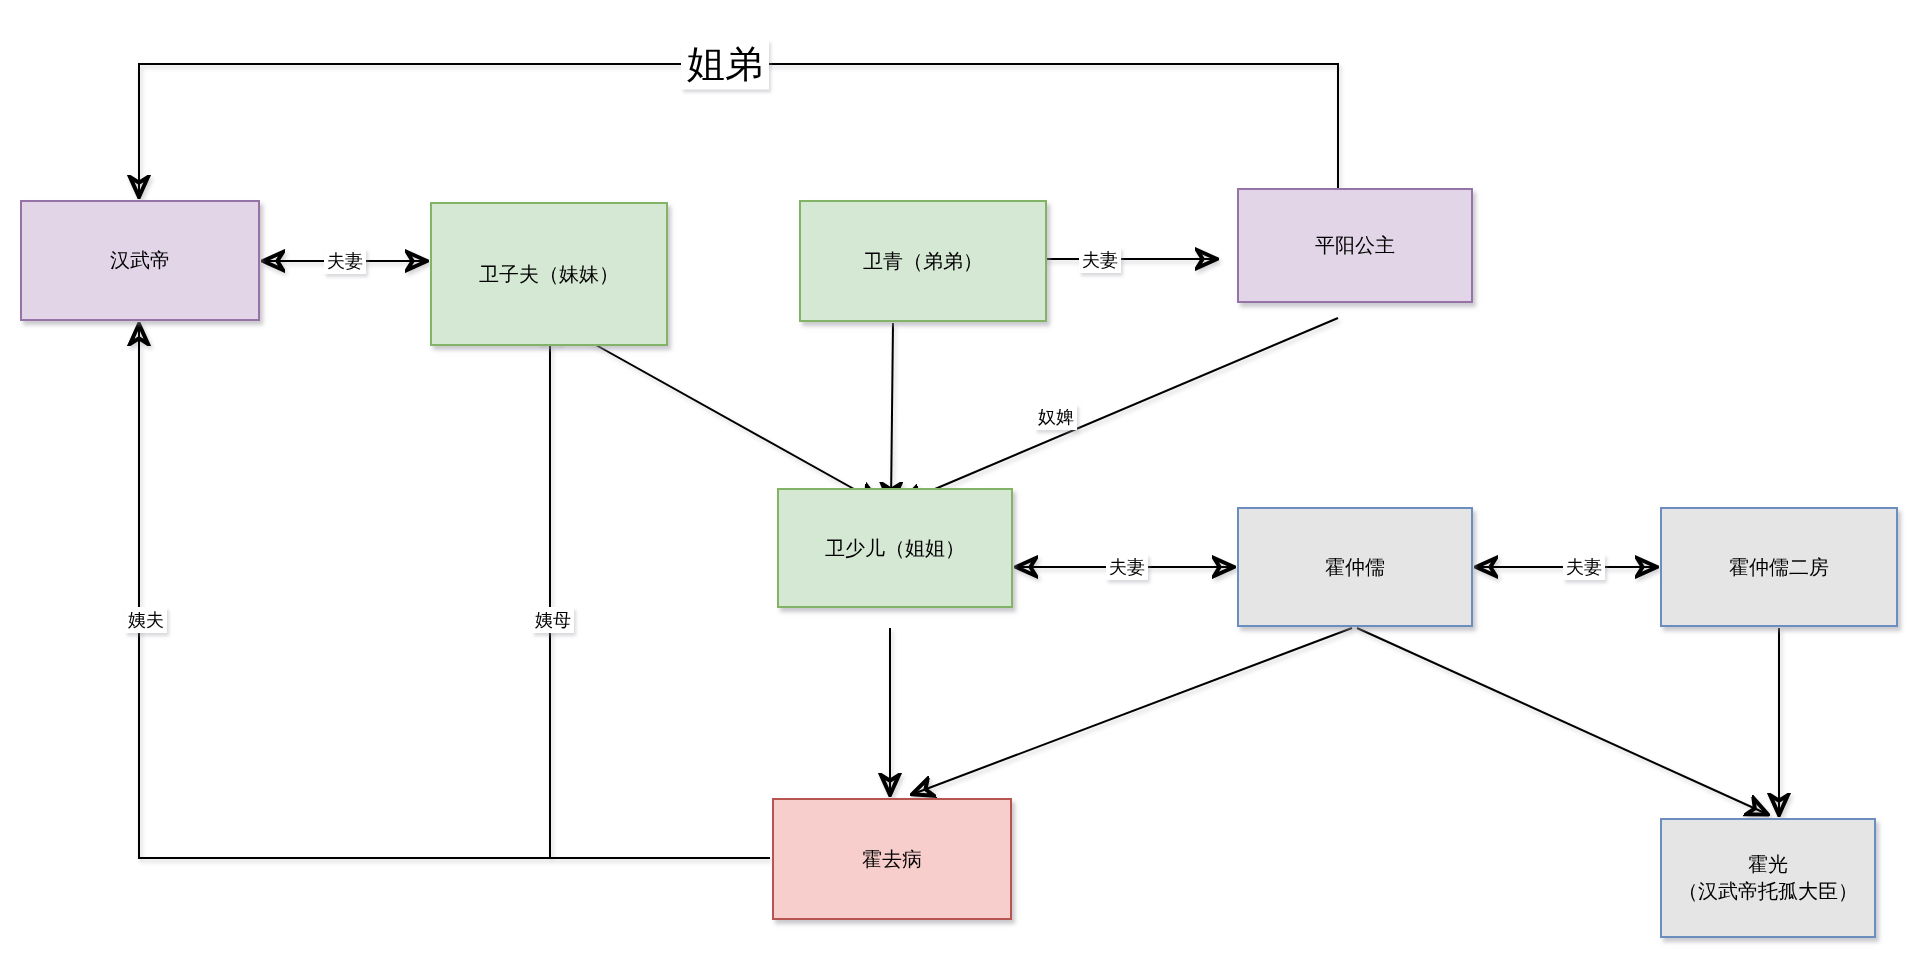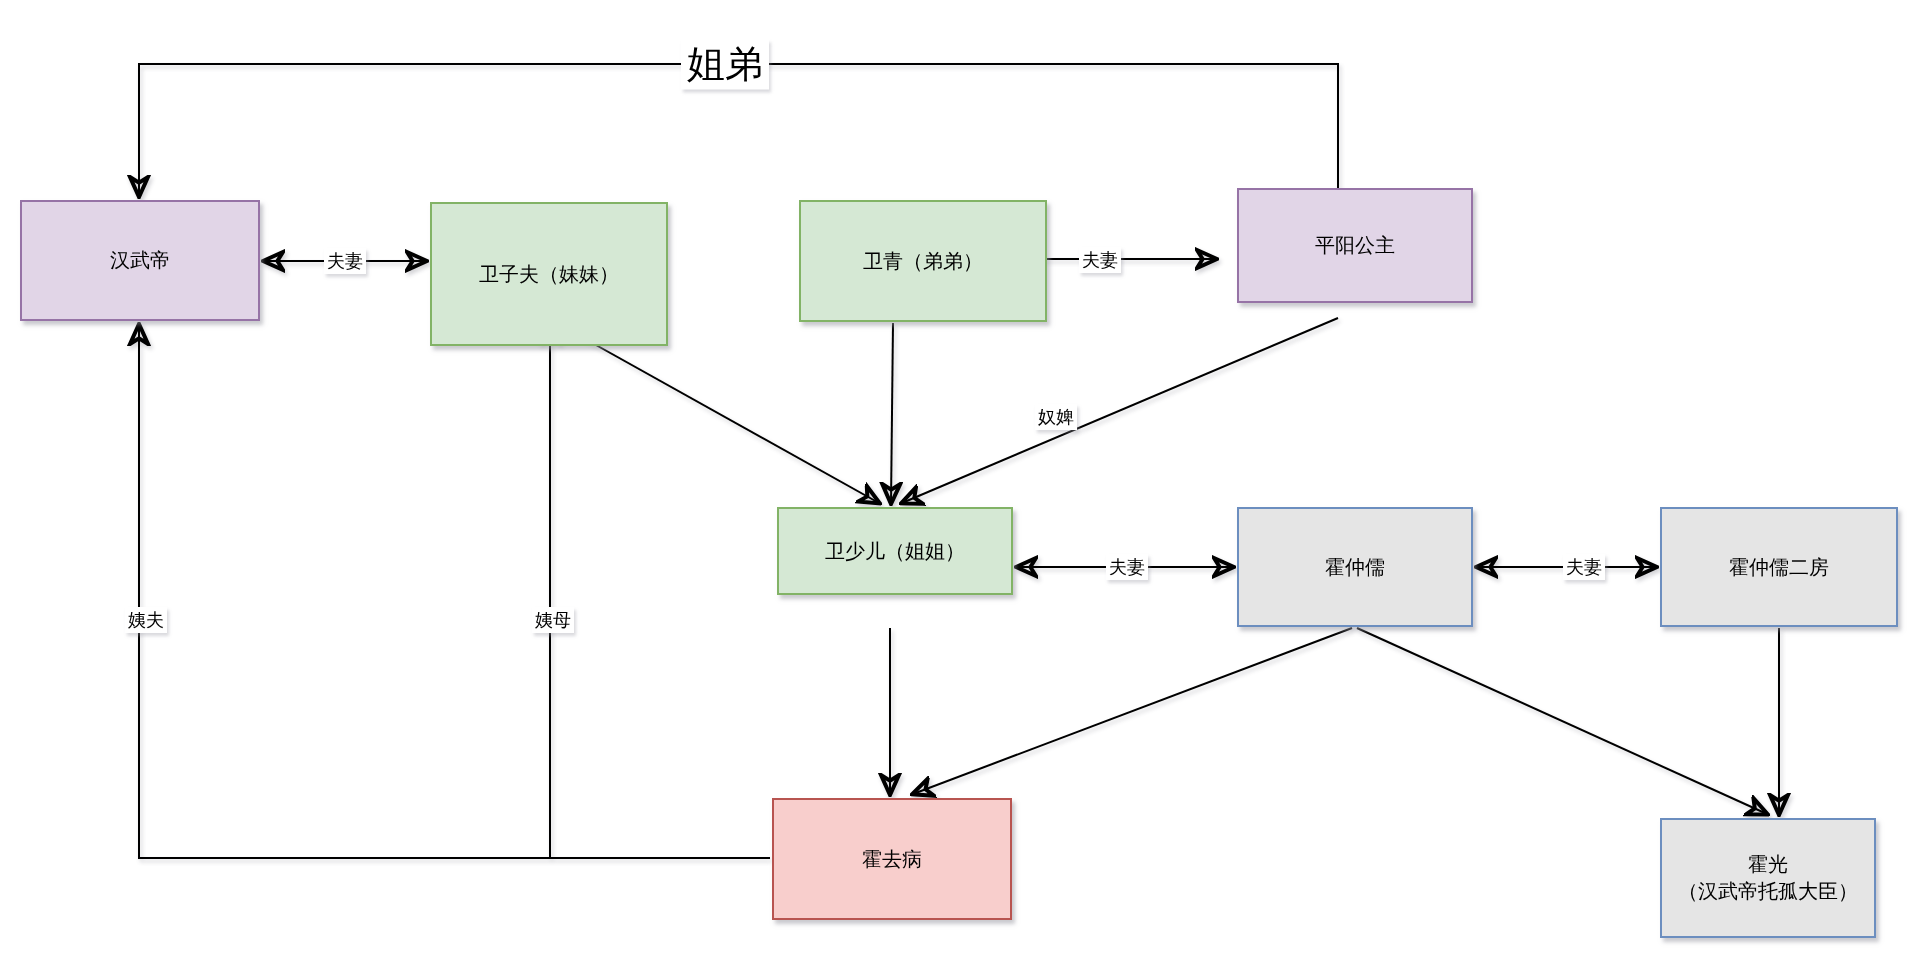--- a/index.html
+++ b/index.html
@@ -109,21 +109,21 @@
   </div>
 
   <div class="node green" style="left:799px; top:200px; width:248px; height:122px;">
     <span>卫青（弟弟）</span>
   </div>
 
   <div class="node purple" style="left:1220px; top:188px; width:236px; height:115px;margin-left:17px;">
     <span>平阳公主</span>
   </div>
 
-  <div class="node green" style="left:777px; top:507px; width:236px; height:88px;">
+  <div class="node green" style="left:777px; top:488px; width:236px; height:120px;">
     <span>卫少儿（姐姐）</span>
   </div>
 
   <div class="node blue" style="left:1237px; top:507px; width:236px; height:120px;">
     <span>霍仲儒</span>
   </div>
 
   <div class="node blue" style="left:1660px; top:507px; width:238px; height:120px;text-align:center;">
     <span>霍仲儒二房</span>
   </div>

